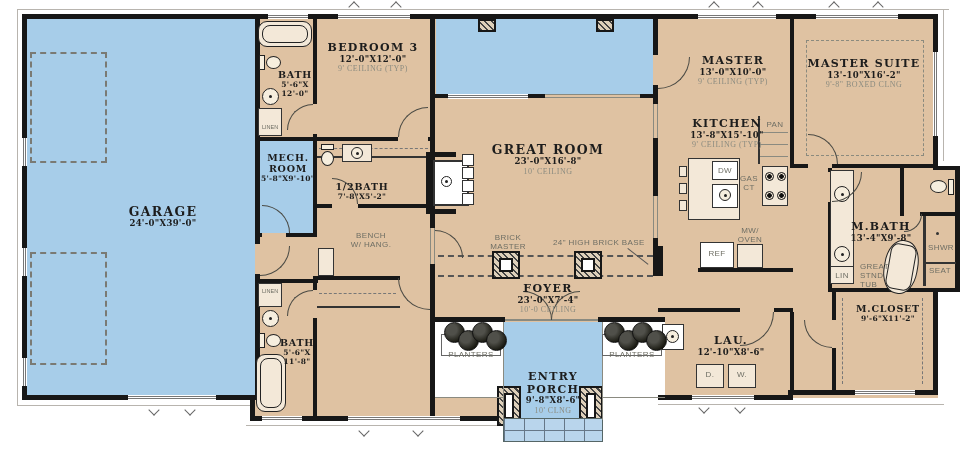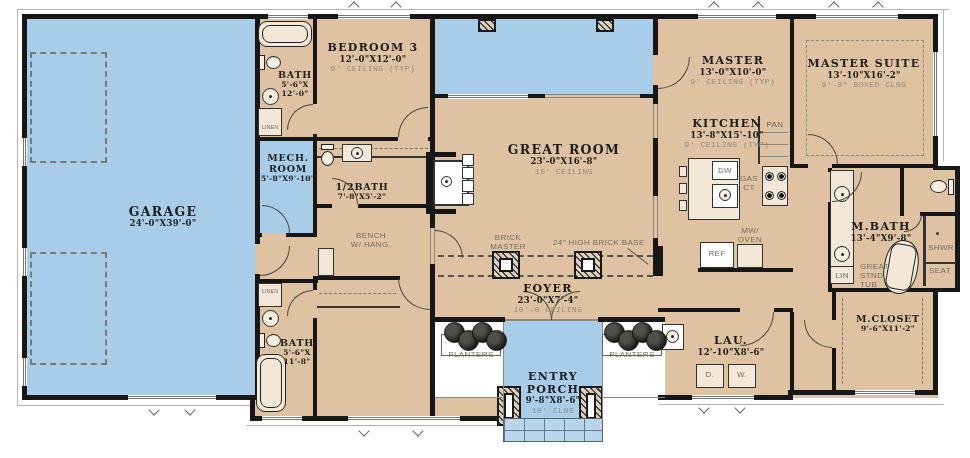--- a/index.html
+++ b/index.html
@@ -36,21 +36,21 @@
   .hatch>.in{position:absolute;inset:5px;background:#fff;border:2px solid #171717}
   .steps{position:absolute;z-index:3;border:1px solid #566;background:#b9d5ec;
          background-image:repeating-linear-gradient(90deg,#667788 0 1px,transparent 1px 20px),linear-gradient(#667788 0 0);
          background-size:100% 100%,100% 1px;background-position:0 0,0 11px;background-repeat:repeat,no-repeat}
   .rl{position:absolute;text-align:center;transform:translateX(-50%);line-height:1.15;white-space:nowrap;z-index:6}
   .rn{font-family:"DejaVu Serif",serif;font-weight:bold;font-size:11px;letter-spacing:1.3px;color:#1c1c1c}
   .rn.big{font-size:12.5px}
   .rn.sm{font-size:9.5px;letter-spacing:.8px}
   .rd{font-family:"DejaVu Serif",serif;font-weight:bold;font-size:8.5px;letter-spacing:.3px;color:#1c1c1c}
   .rd.sm{font-size:7.5px}
-  .rc{font-family:Liberation Mono, monospace;font-size:8px;letter-spacing:.5px;color:#8c8c80}
+  .rc{font-family:Liberation Serif, serif;font-size:8px;letter-spacing:.5px;color:#8c8c80}
   .an{position:absolute;font-family:"Liberation Sans",sans-serif;font-size:8px;letter-spacing:.4px;color:#6e6e64;line-height:1.15;z-index:6;white-space:nowrap}
   .an.c{text-align:center;transform:translateX(-50%)}
   .an.tiny{font-size:5.5px;letter-spacing:0}
   .chev{position:absolute;width:8px;height:8px;border-right:1.3px solid #666;border-bottom:1.3px solid #666;z-index:5}
   .chev.dn{transform:rotate(45deg)}
   .chev.up{transform:rotate(225deg)}
   .thin{position:absolute;background:#8a8a80;z-index:3}
 </style>
 </head>
 <body>
@@ -323,21 +323,21 @@
   </div>
   <div class="rl" style="left:288px;top:153px">
     <div class="rn sm">MECH.</div>
     <div class="rn sm">ROOM</div>
     <div class="rd sm">5'-8"X9'-10"</div>
   </div>
   <div class="rl" style="left:362px;top:182px">
     <div class="rn sm">1/2BATH</div>
     <div class="rd sm">7'-8"X5'-2"</div>
   </div>
-  <div class="rl" style="left:564px;top:143px">
+  <div class="rl" style="left:548px;top:143px">
     <div class="rn big">GREAT ROOM</div>
     <div class="rd">23'-0"X16'-8"</div>
     <div class="rc">10' CEILING</div>
   </div>
   <div class="rl" style="left:727px;top:118px">
     <div class="rn">KITCHEN</div>
     <div class="rd">13'-8"X15'-10"</div>
     <div class="rc">9' CEILING (TYP)</div>
   </div>
   <div class="rl" style="left:881px;top:221px">
@@ -351,21 +351,21 @@
   </div>
   <div class="rl" style="left:297px;top:338px">
     <div class="rn sm">BATH</div>
     <div class="rd sm">5'-6"X</div>
     <div class="rd sm">11'-8"</div>
   </div>
   <div class="rl" style="left:731px;top:335px">
     <div class="rn">LAU.</div>
     <div class="rd">12'-10"X8'-6"</div>
   </div>
-  <div class="rl" style="left:888px;top:314px">
+  <div class="rl" style="left:888px;top:304px">
     <div class="rn sm">M.CLOSET</div>
     <div class="rd sm">9'-6"X11'-2"</div>
   </div>
   <div class="rl" style="left:553px;top:371px">
     <div class="rn">ENTRY</div>
     <div class="rn">PORCH</div>
     <div class="rd">9'-8"X8'-6"</div>
     <div class="rc">10' CLNG</div>
   </div>
 

